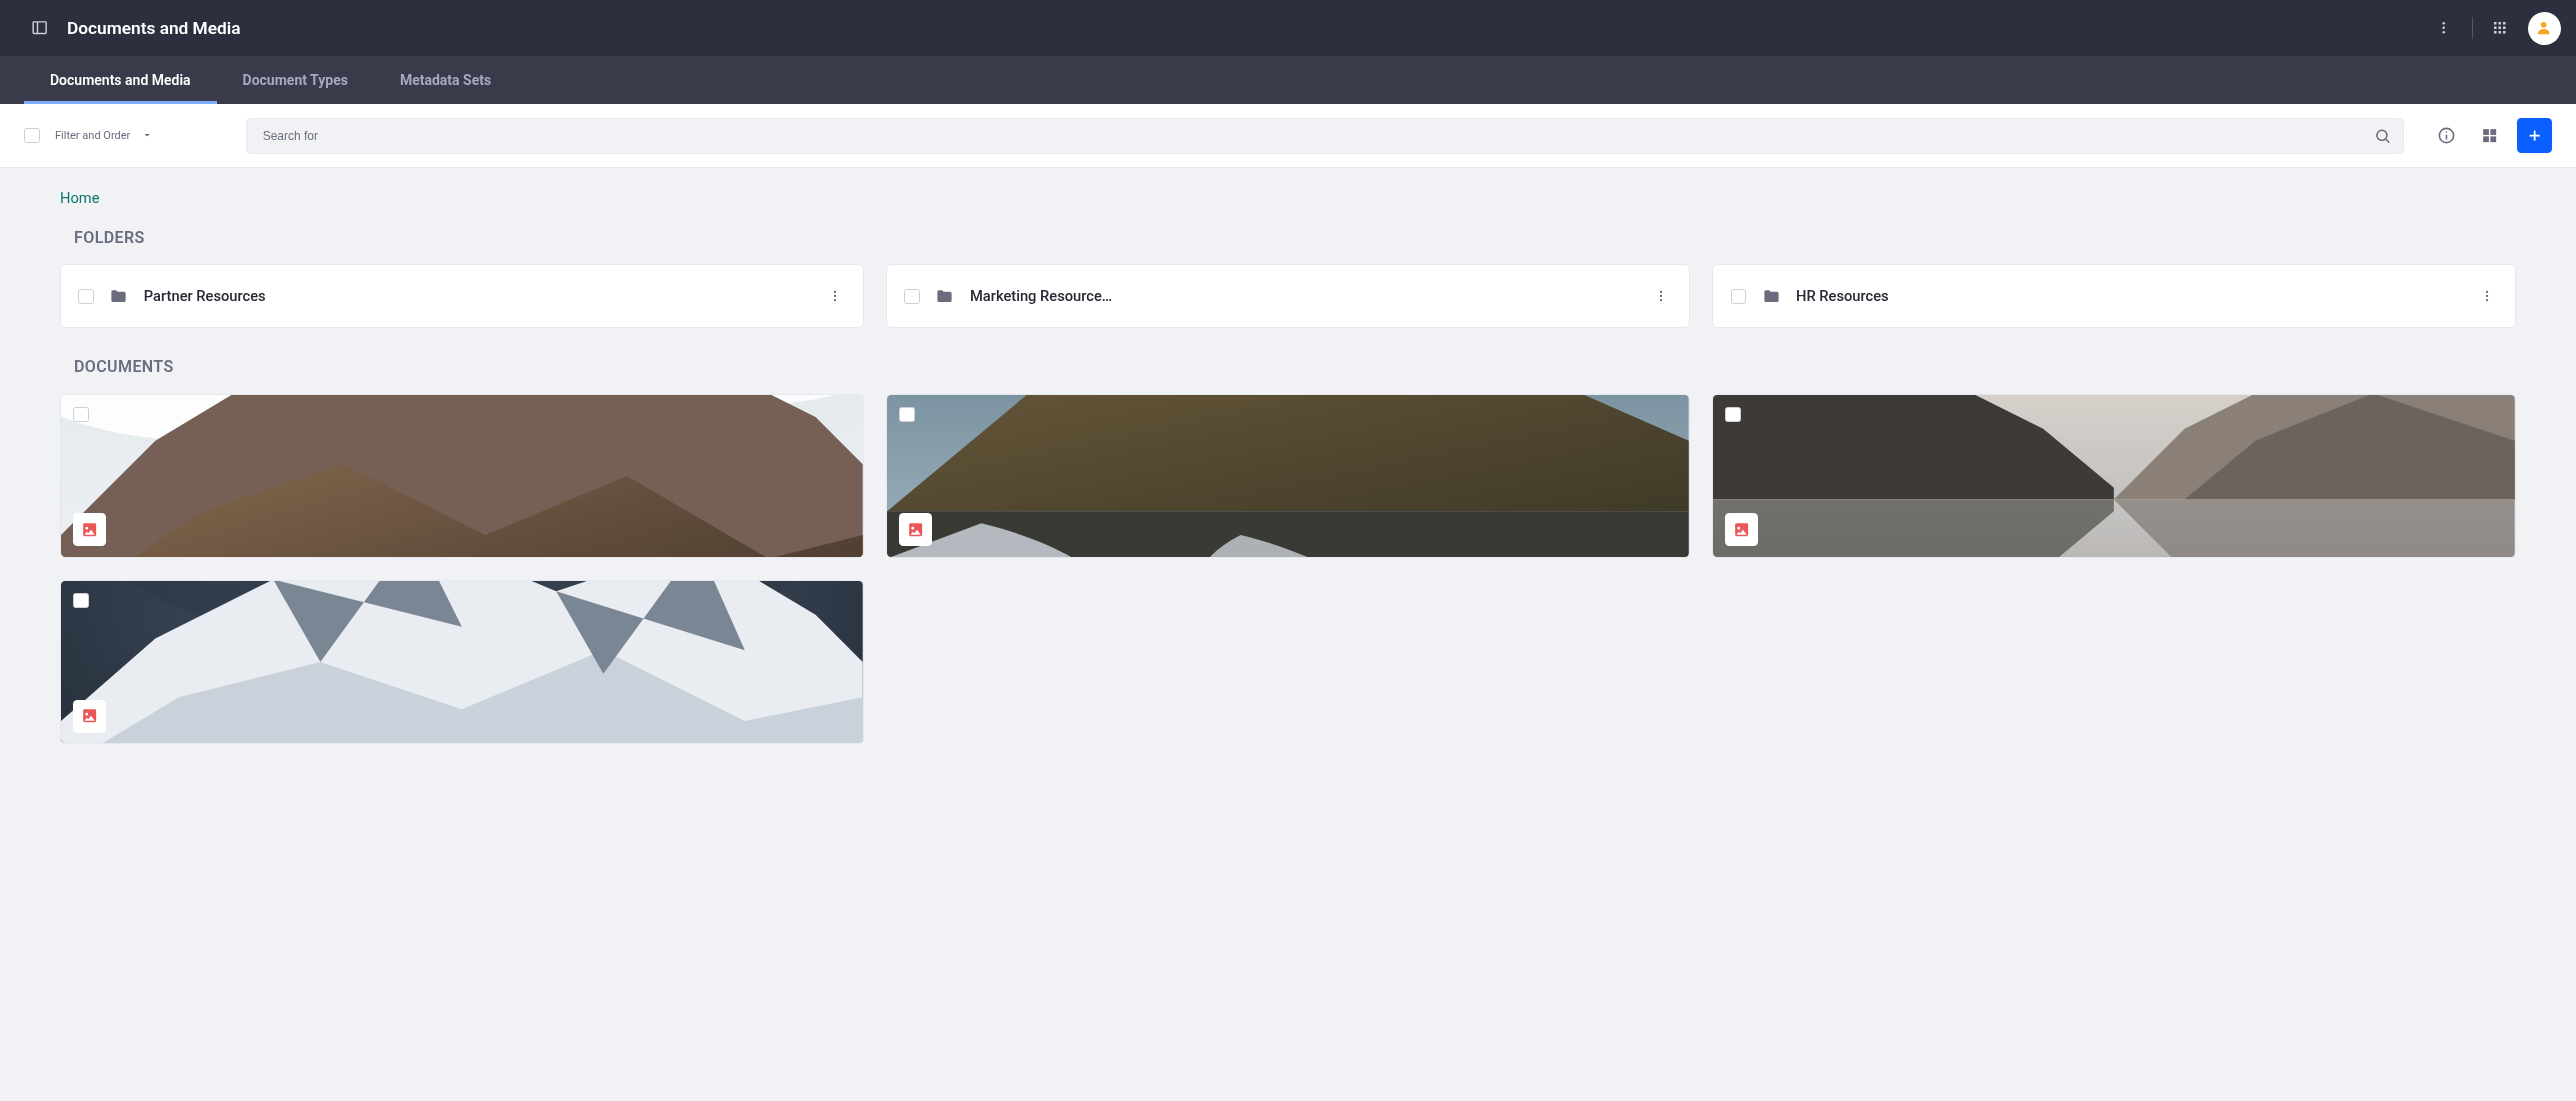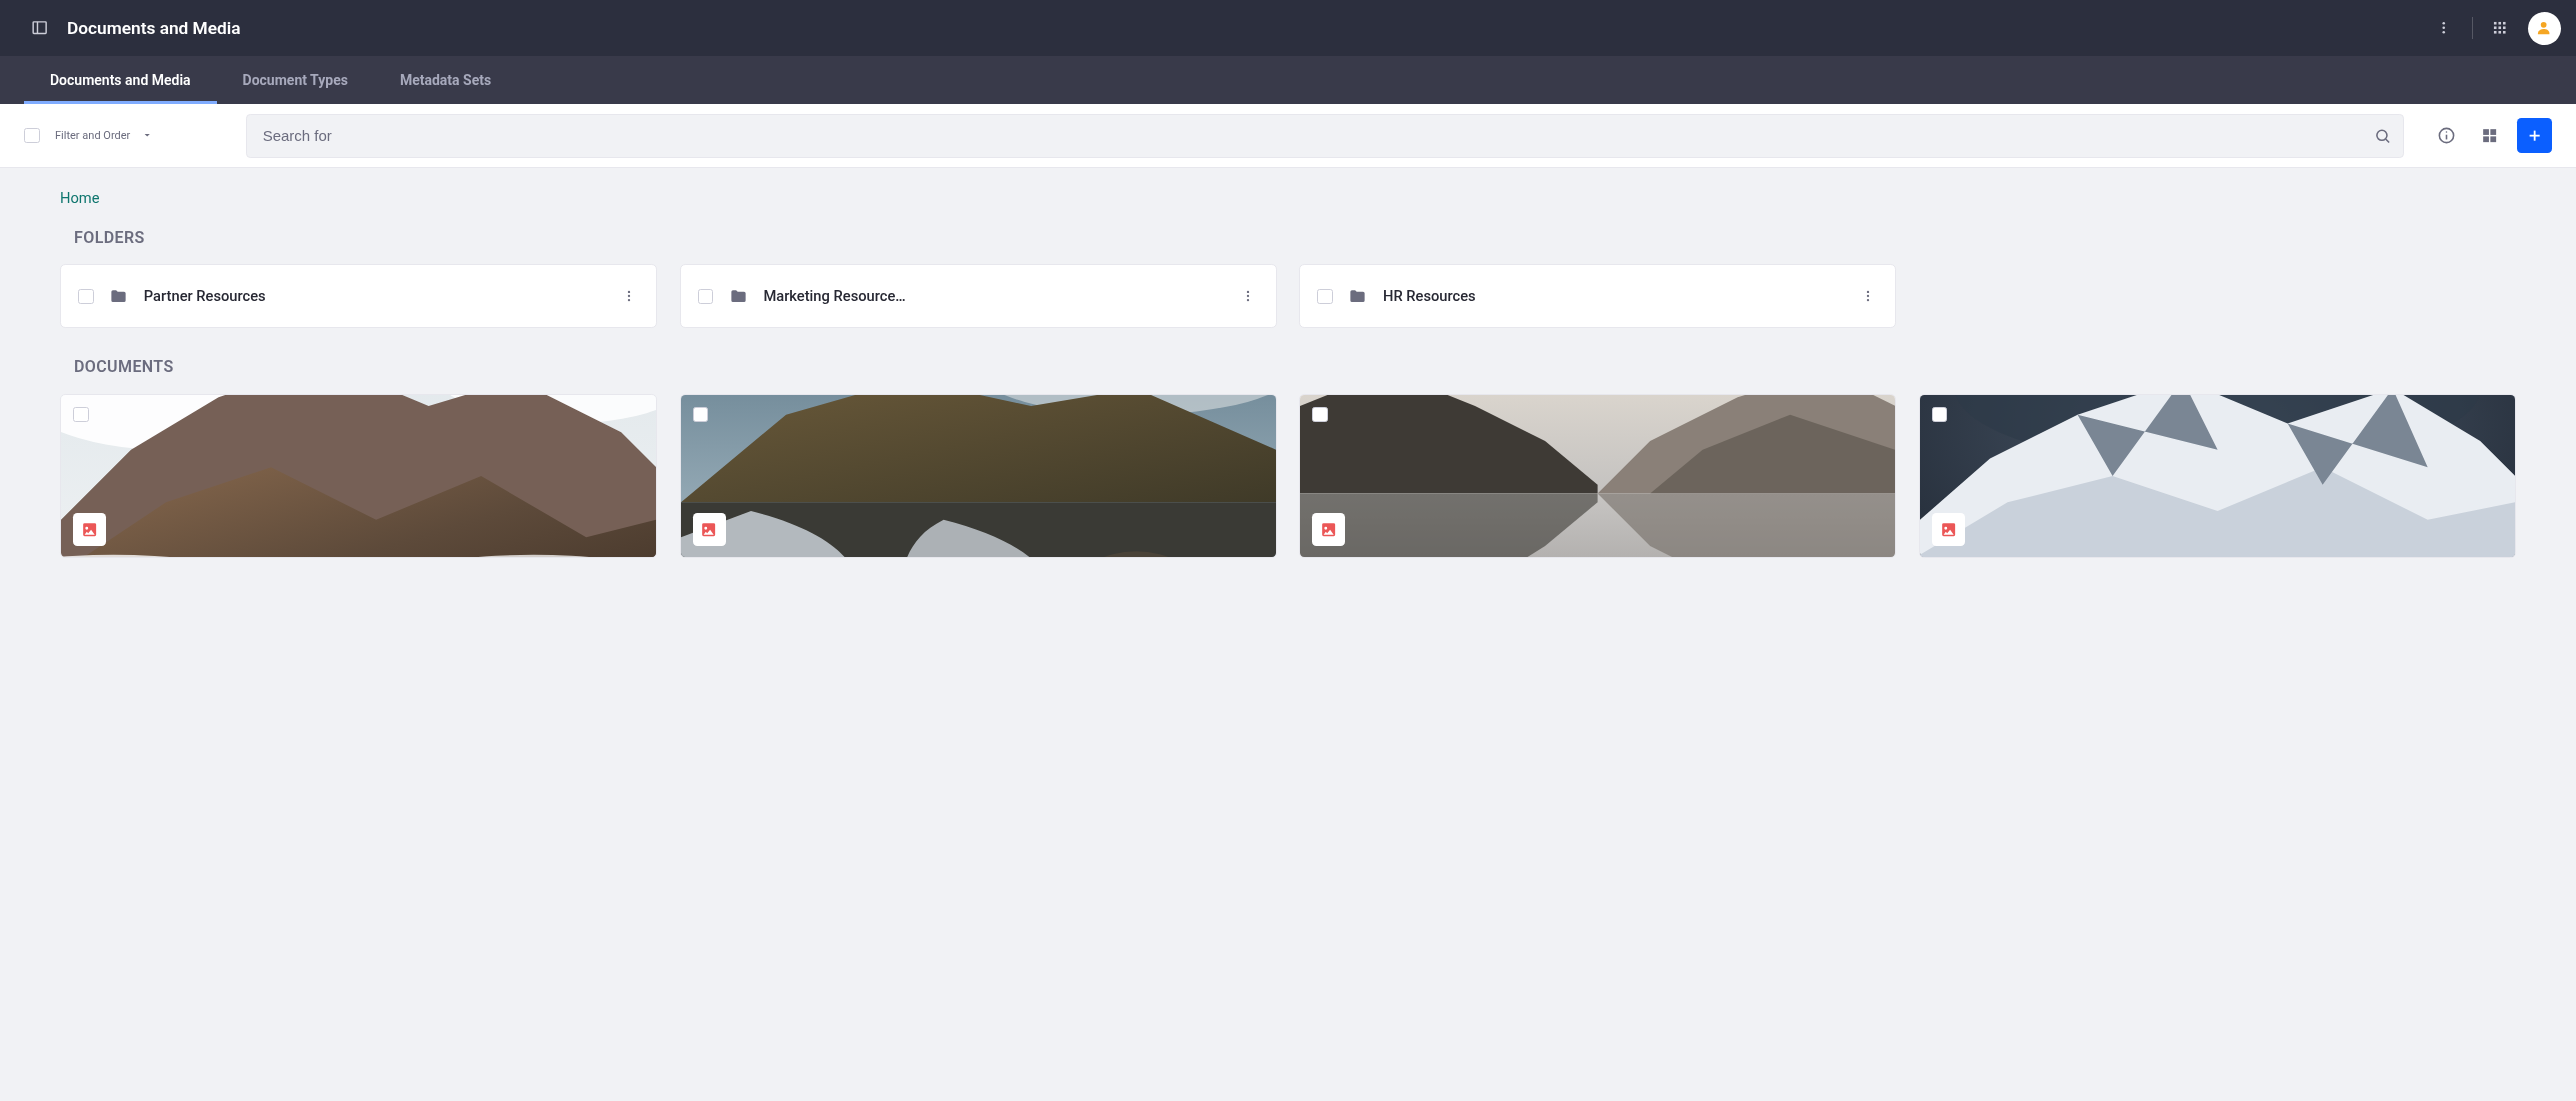--- a/index.html
+++ b/index.html
@@ -119,26 +119,26 @@
     cursor: pointer;
     padding: 3.5px 0;
   }
   .search-wrap {
     flex: 1;
     position: relative;
     margin-left: 78px;
   }
   .search-input {
     width: 100%;
-    height: 44px;
+    height: 36px;
     background: #f1f2f5;
     border: 0.9px solid #e7e7ed;
     border-radius: 4.3px;
     padding: 0 40px 0 15.5px;
-    font-size: 15px;
+    font-size: 12px;
     color: #272833;
   }
   .search-input::placeholder { color: #6b6c7e; }
   .search-icon {
     position: absolute;
     right: 12px;
     top: 50%;
     transform: translateY(-50%);
     color: #6b6c7e;
     cursor: pointer;
@@ -175,21 +175,21 @@
   .section-label {
     font-size: 16px;
     font-weight: 600;
     letter-spacing: 0.4px;
     color: #6b6c7e;
     margin: 10.4px 0 17.3px 14px;
   }
 
   .folder-grid, .doc-grid {
     display: grid;
-    grid-template-columns: repeat(4, 1fr);
+    grid-template-columns: repeat(3, 1fr);
     gap: 22.4px;
   }
 
   .folder-card {
     background: #fff;
     border: 0.9px solid #e7e7ed;
     border-radius: 5.2px;
     height: 64px;
     display: flex;
     align-items: center;

